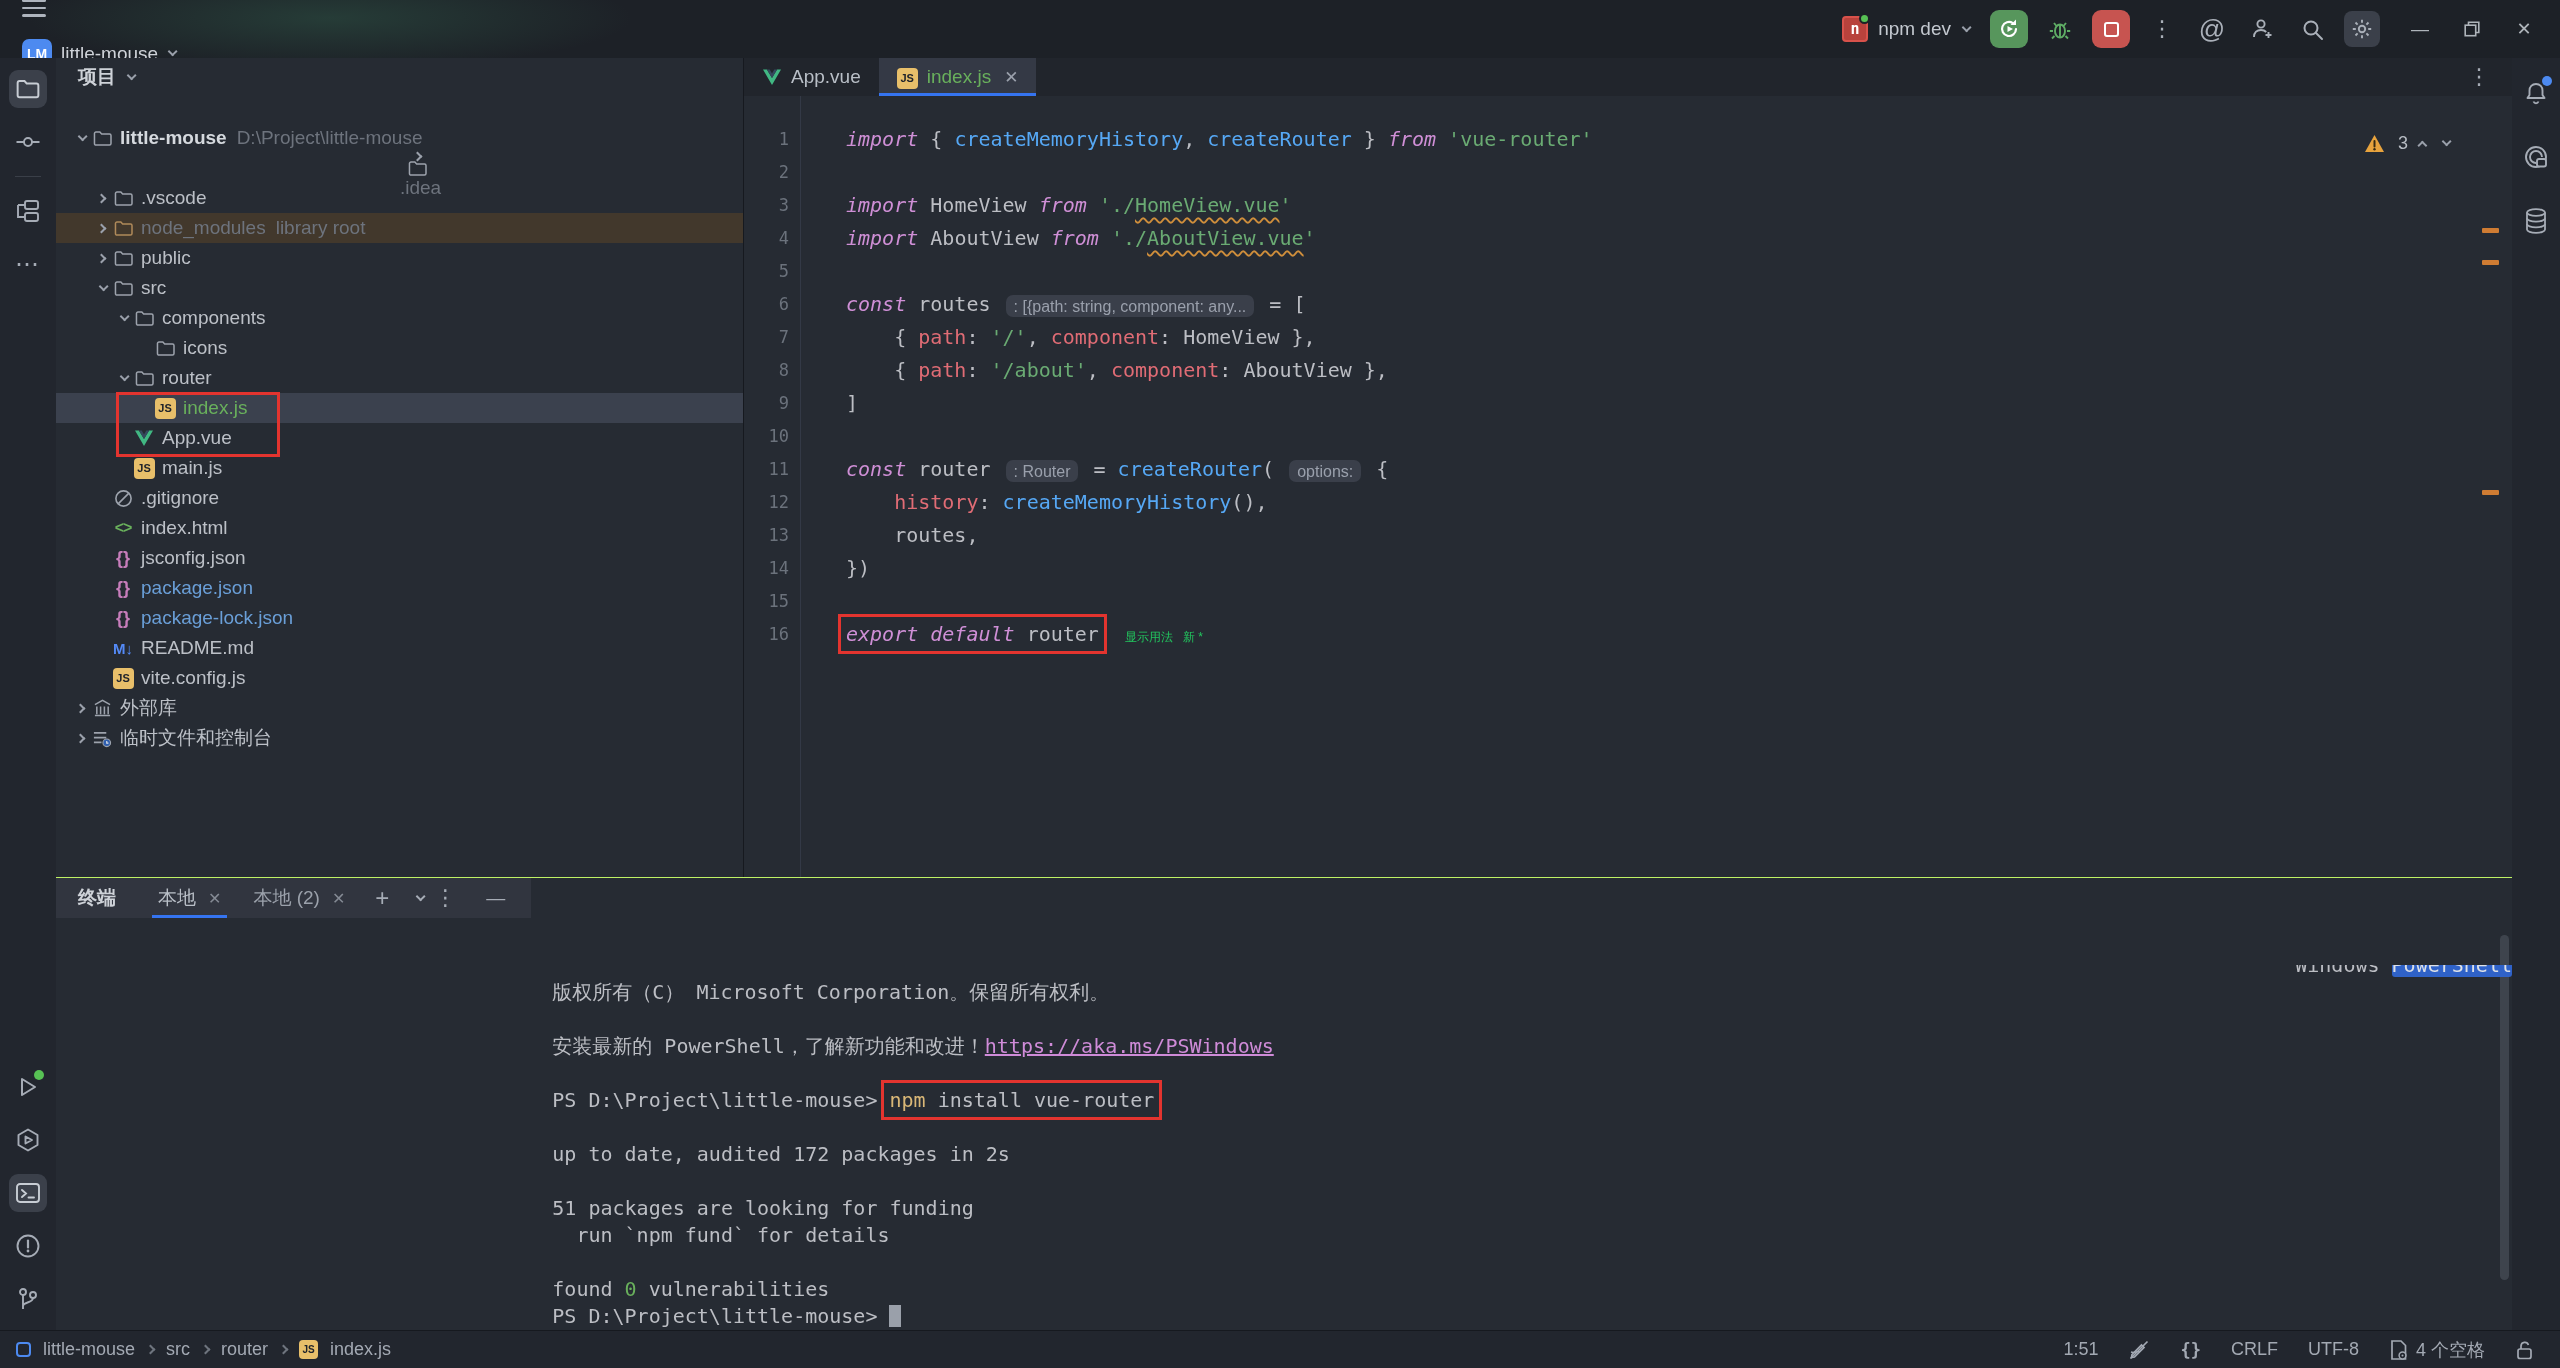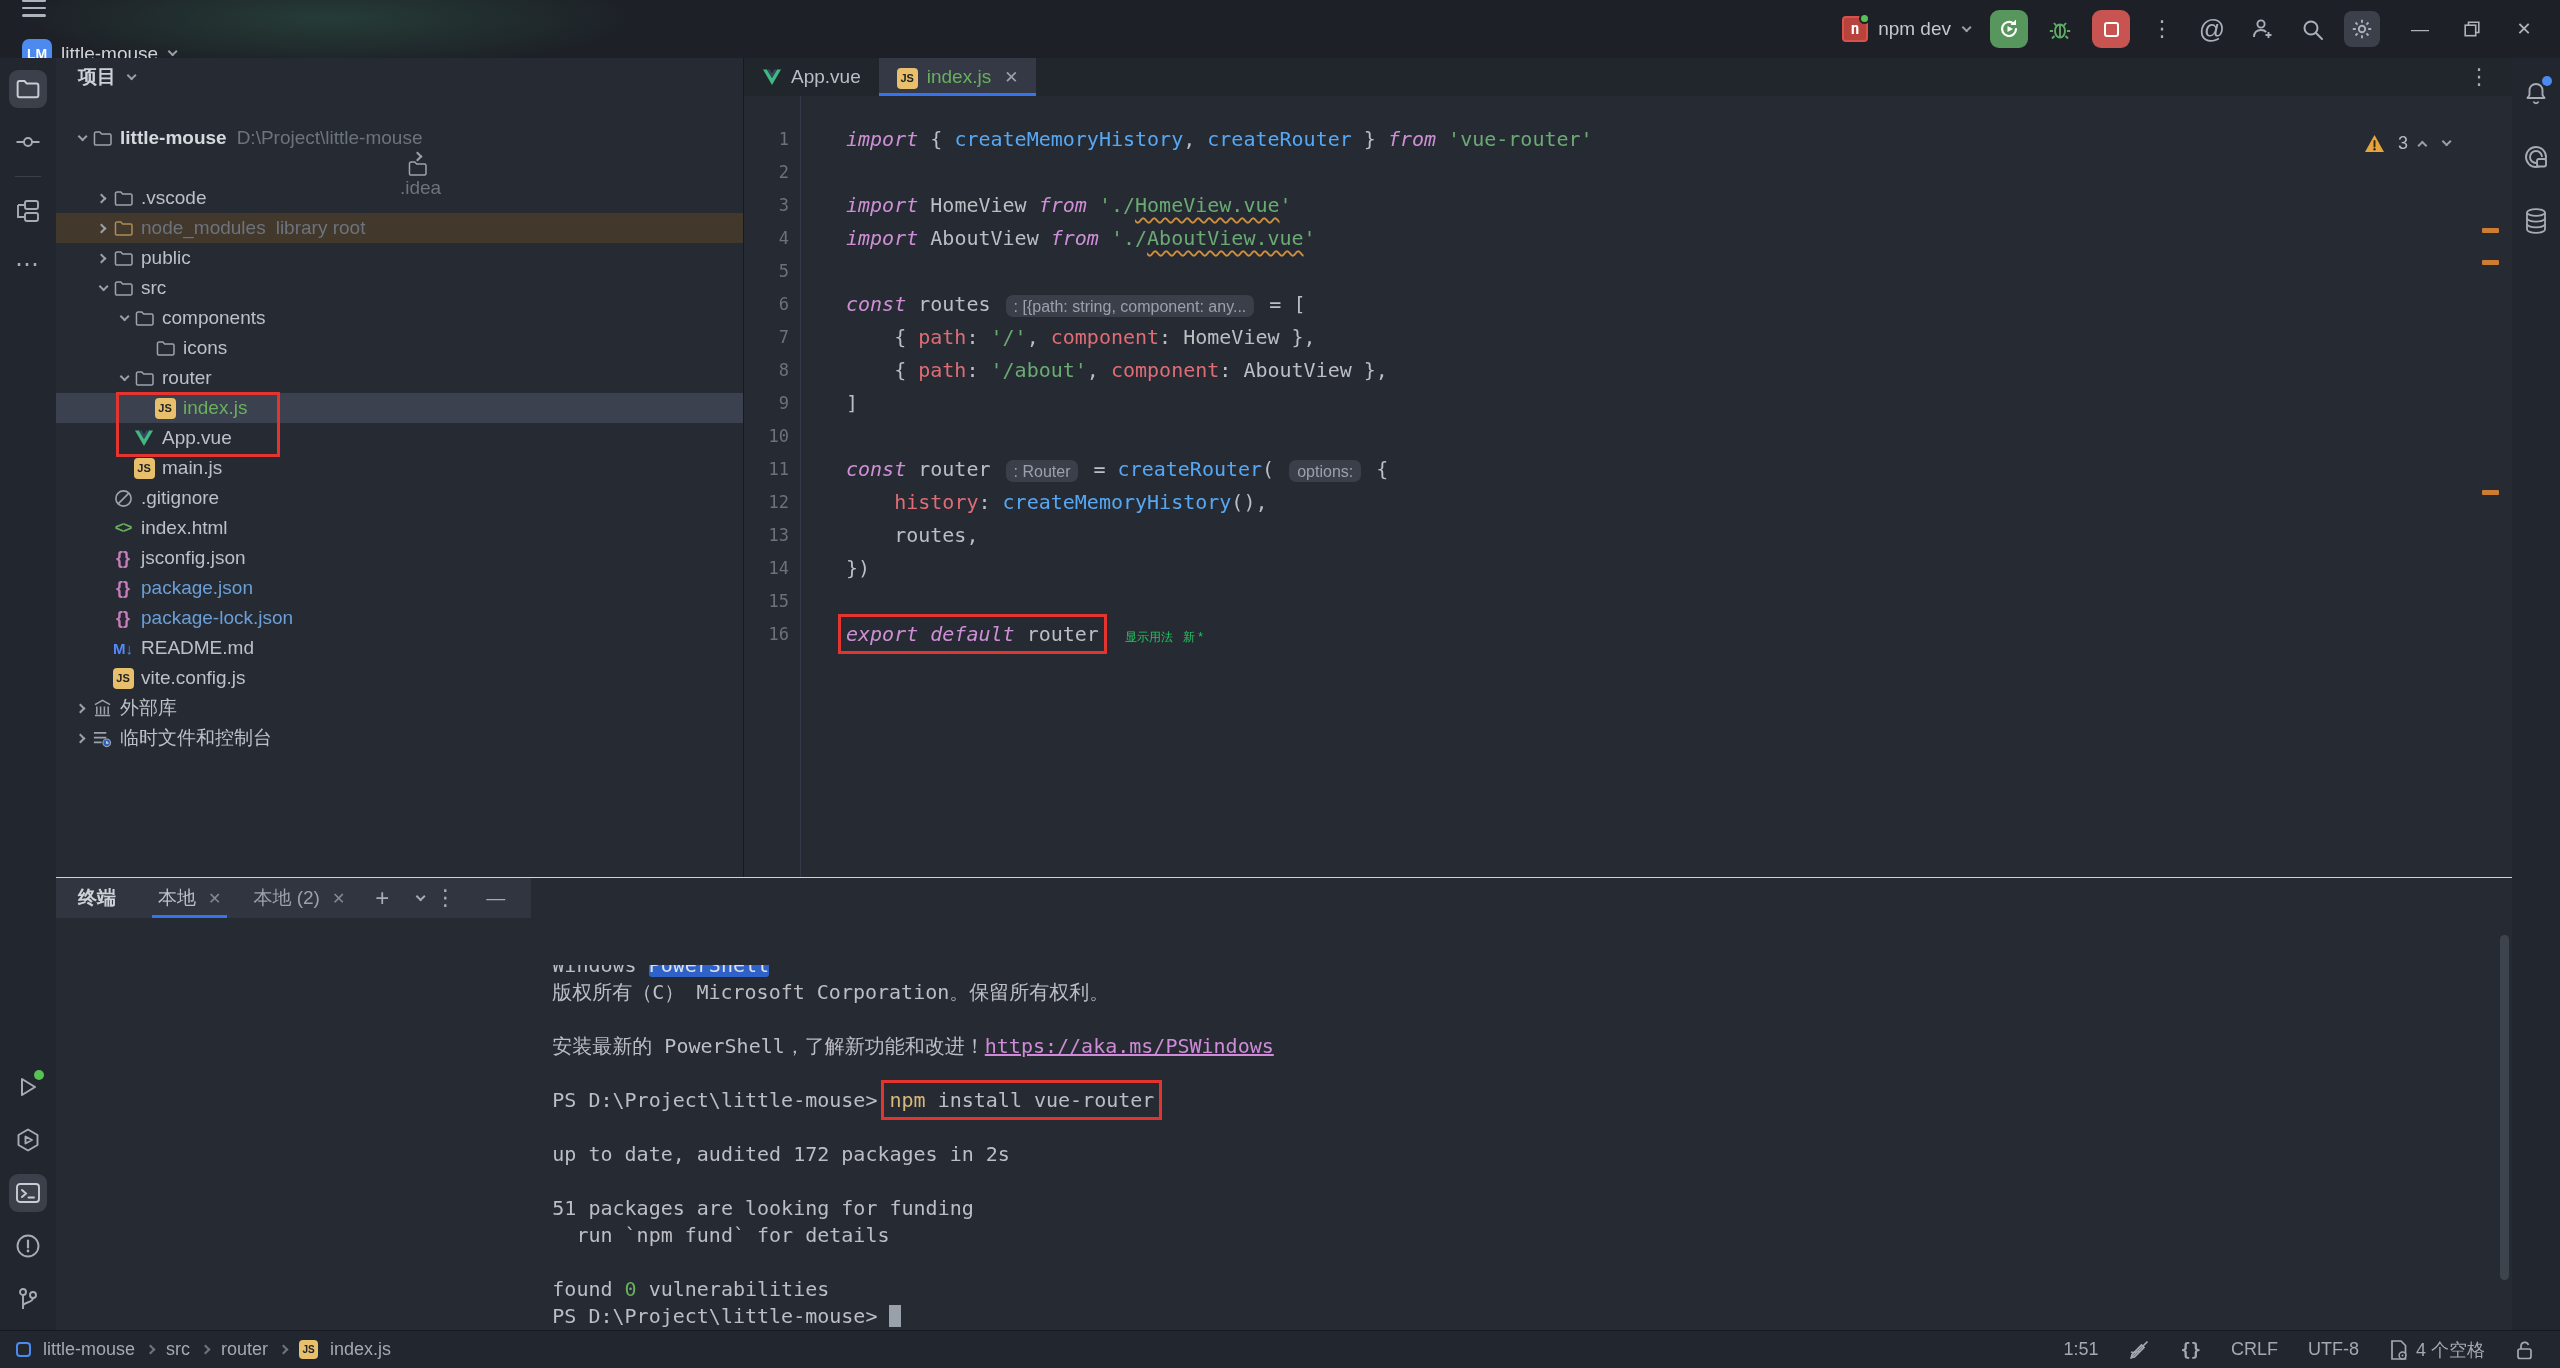--- a/index.html
+++ b/index.html
@@ -128,21 +128,21 @@
   .ttab.inactive { color:#9ba1ab; }
   .ttab.active:after { content:""; position:absolute; left:10px; right:10px; bottom:0; height:3.5px; background:#3574f0; }
   .ttab .close { color:#848a94; font-size:16px; }
   .term-add { display:flex; align-items:center; padding:0 14px; font-size:24px; color:#a6acb6; cursor:pointer; }
   .term-dd { display:flex; align-items:center; padding:0 12px; color:#a6acb6; cursor:pointer; }
   .term-right { margin-left:auto; display:flex; align-items:center; gap:30px; padding-right:26px;
     color:#a6acb6; font-size:22px; }
   .termbody { flex:1; position:relative; padding:6px 0 0 21px; overflow:hidden;
     font-family:"DejaVu Sans Mono",monospace; font-size:20px; line-height:27px; color:#b8bdc4; white-space:pre; }
   .sliver { height:14px; overflow:hidden; }
-  .sliver .in { transform:translateY(-13px); display:block; }
+  .sliver .in { transform:translateY(-13px); display:block;text-align:right; }
   .tline { height:27px; }
   .y { color:#d9b777; } .gr { color:#69b05c; }
   .lk { color:#cf8bd8; text-decoration:underline; }
   .hl { background:#2f62c8; color:#dde1e7; border-radius:3px; }
   .cur { display:inline-block; width:12px; height:22px; background:#9aa0aa; vertical-align:-4px; }
   .tscroll { position:absolute; right:3px; top:57px; width:9px; height:345px;
     background:rgba(190,200,215,.16); border-radius:5px; }
 
   
   .statusbar { height:38px; background:#22262e; border-top:1px solid #16191f;

